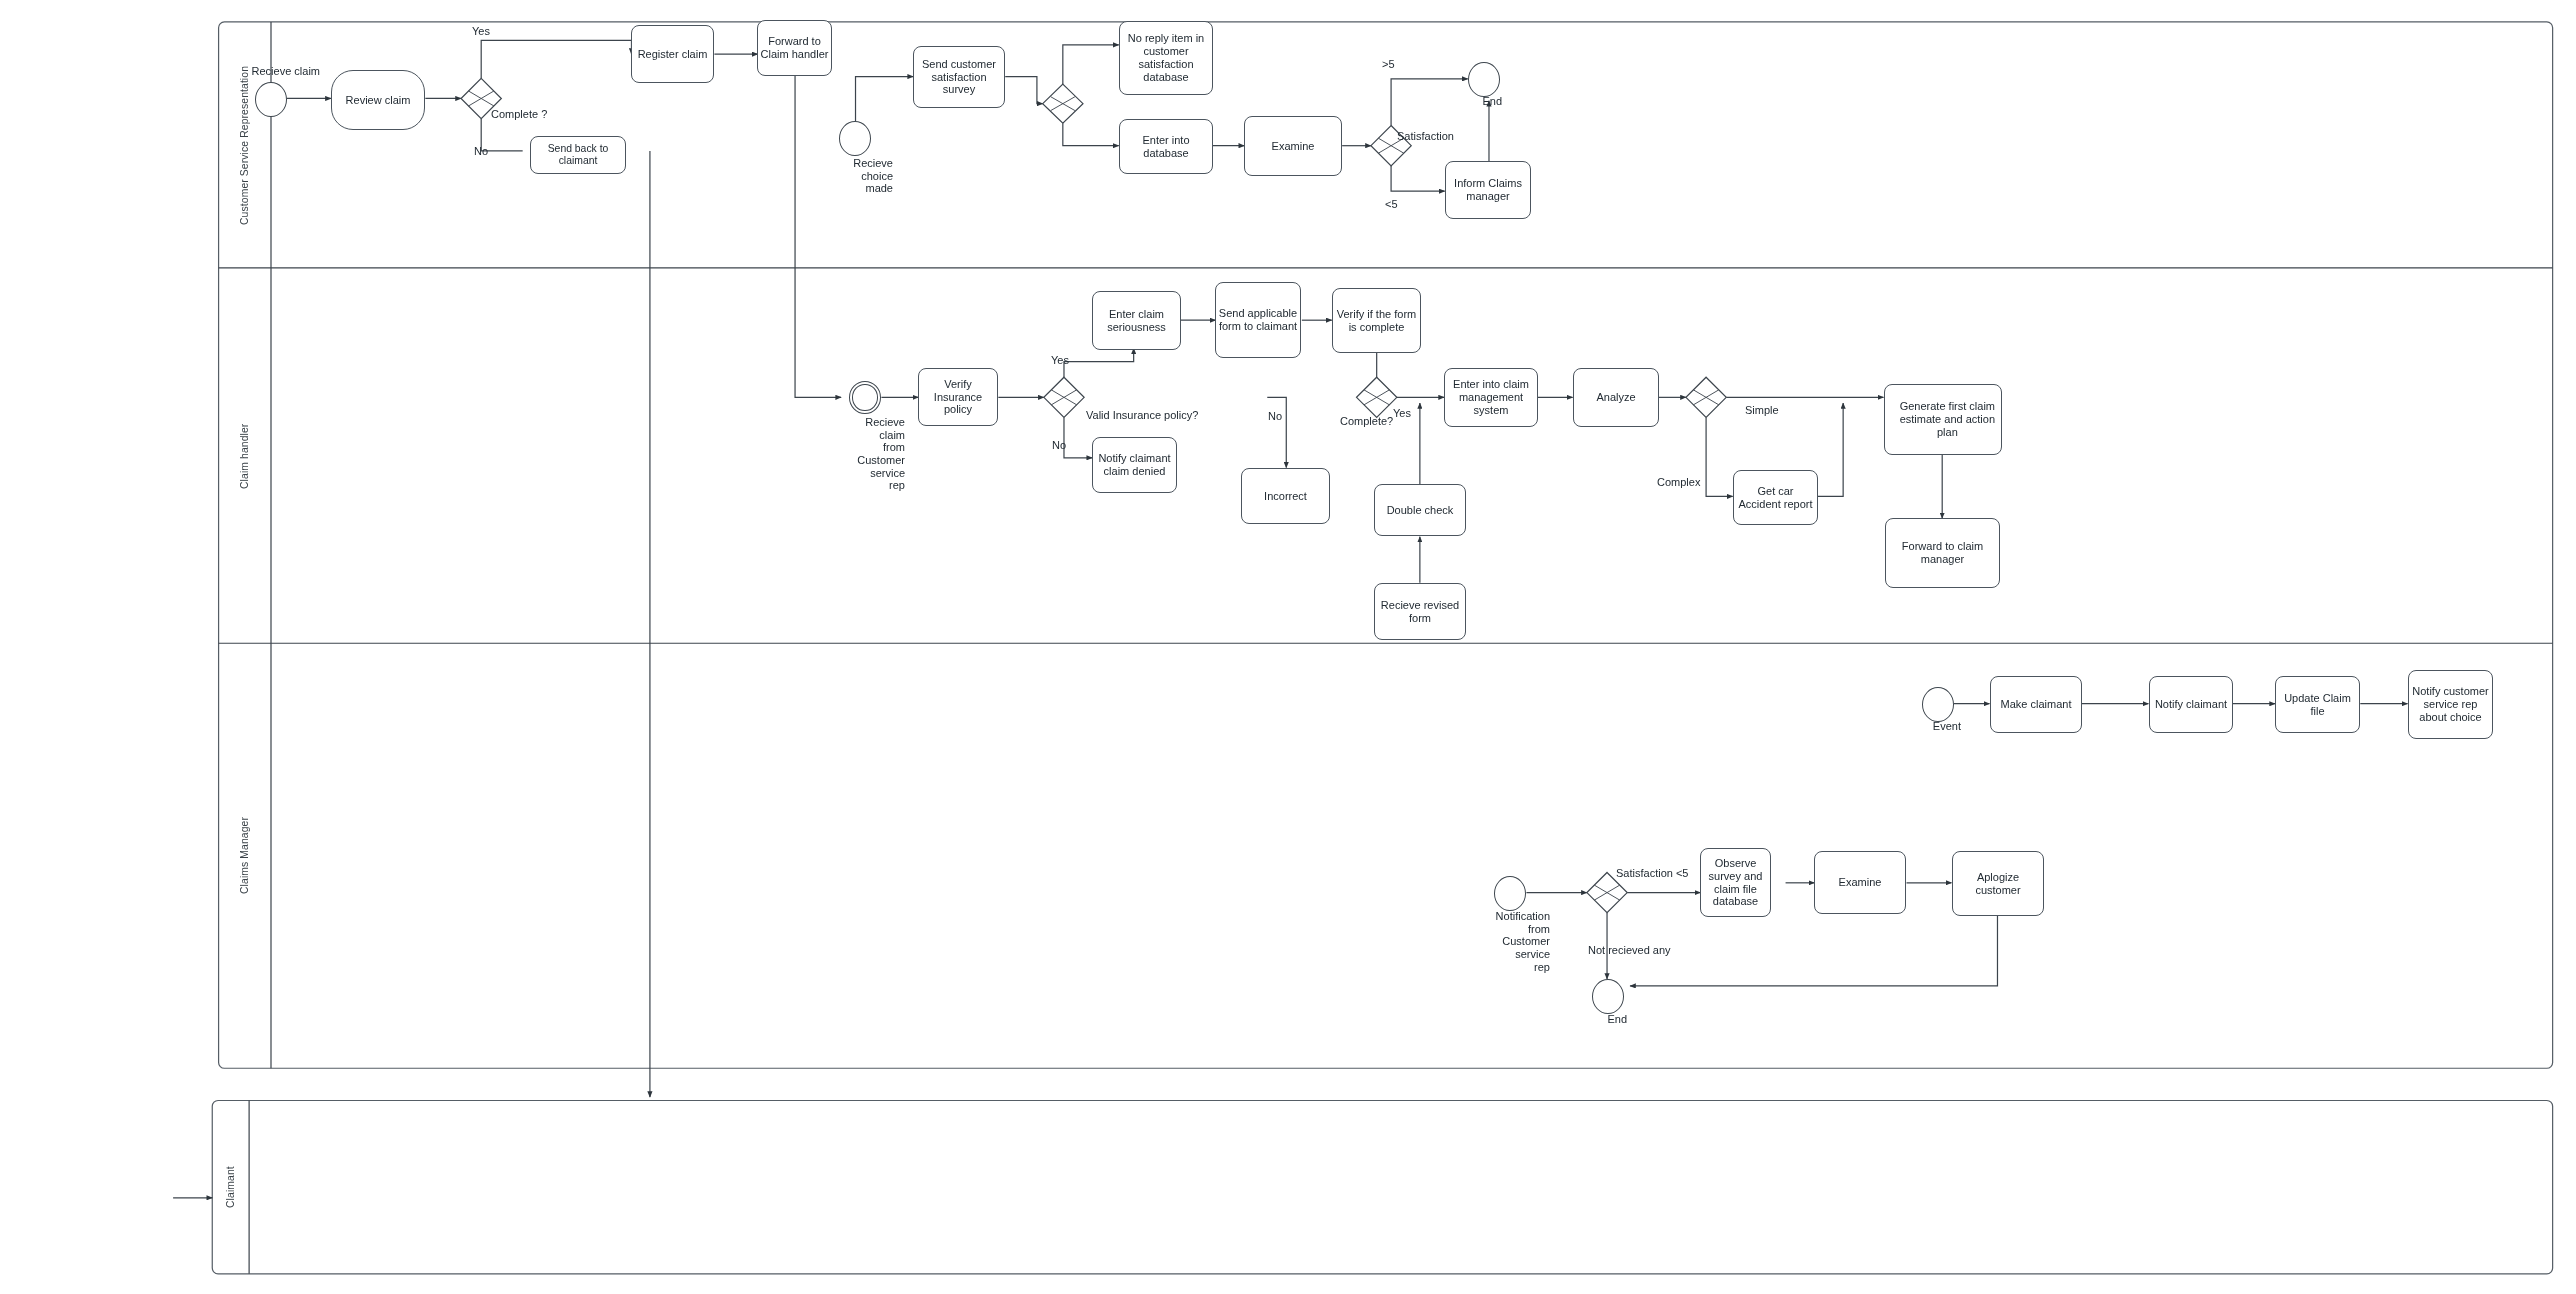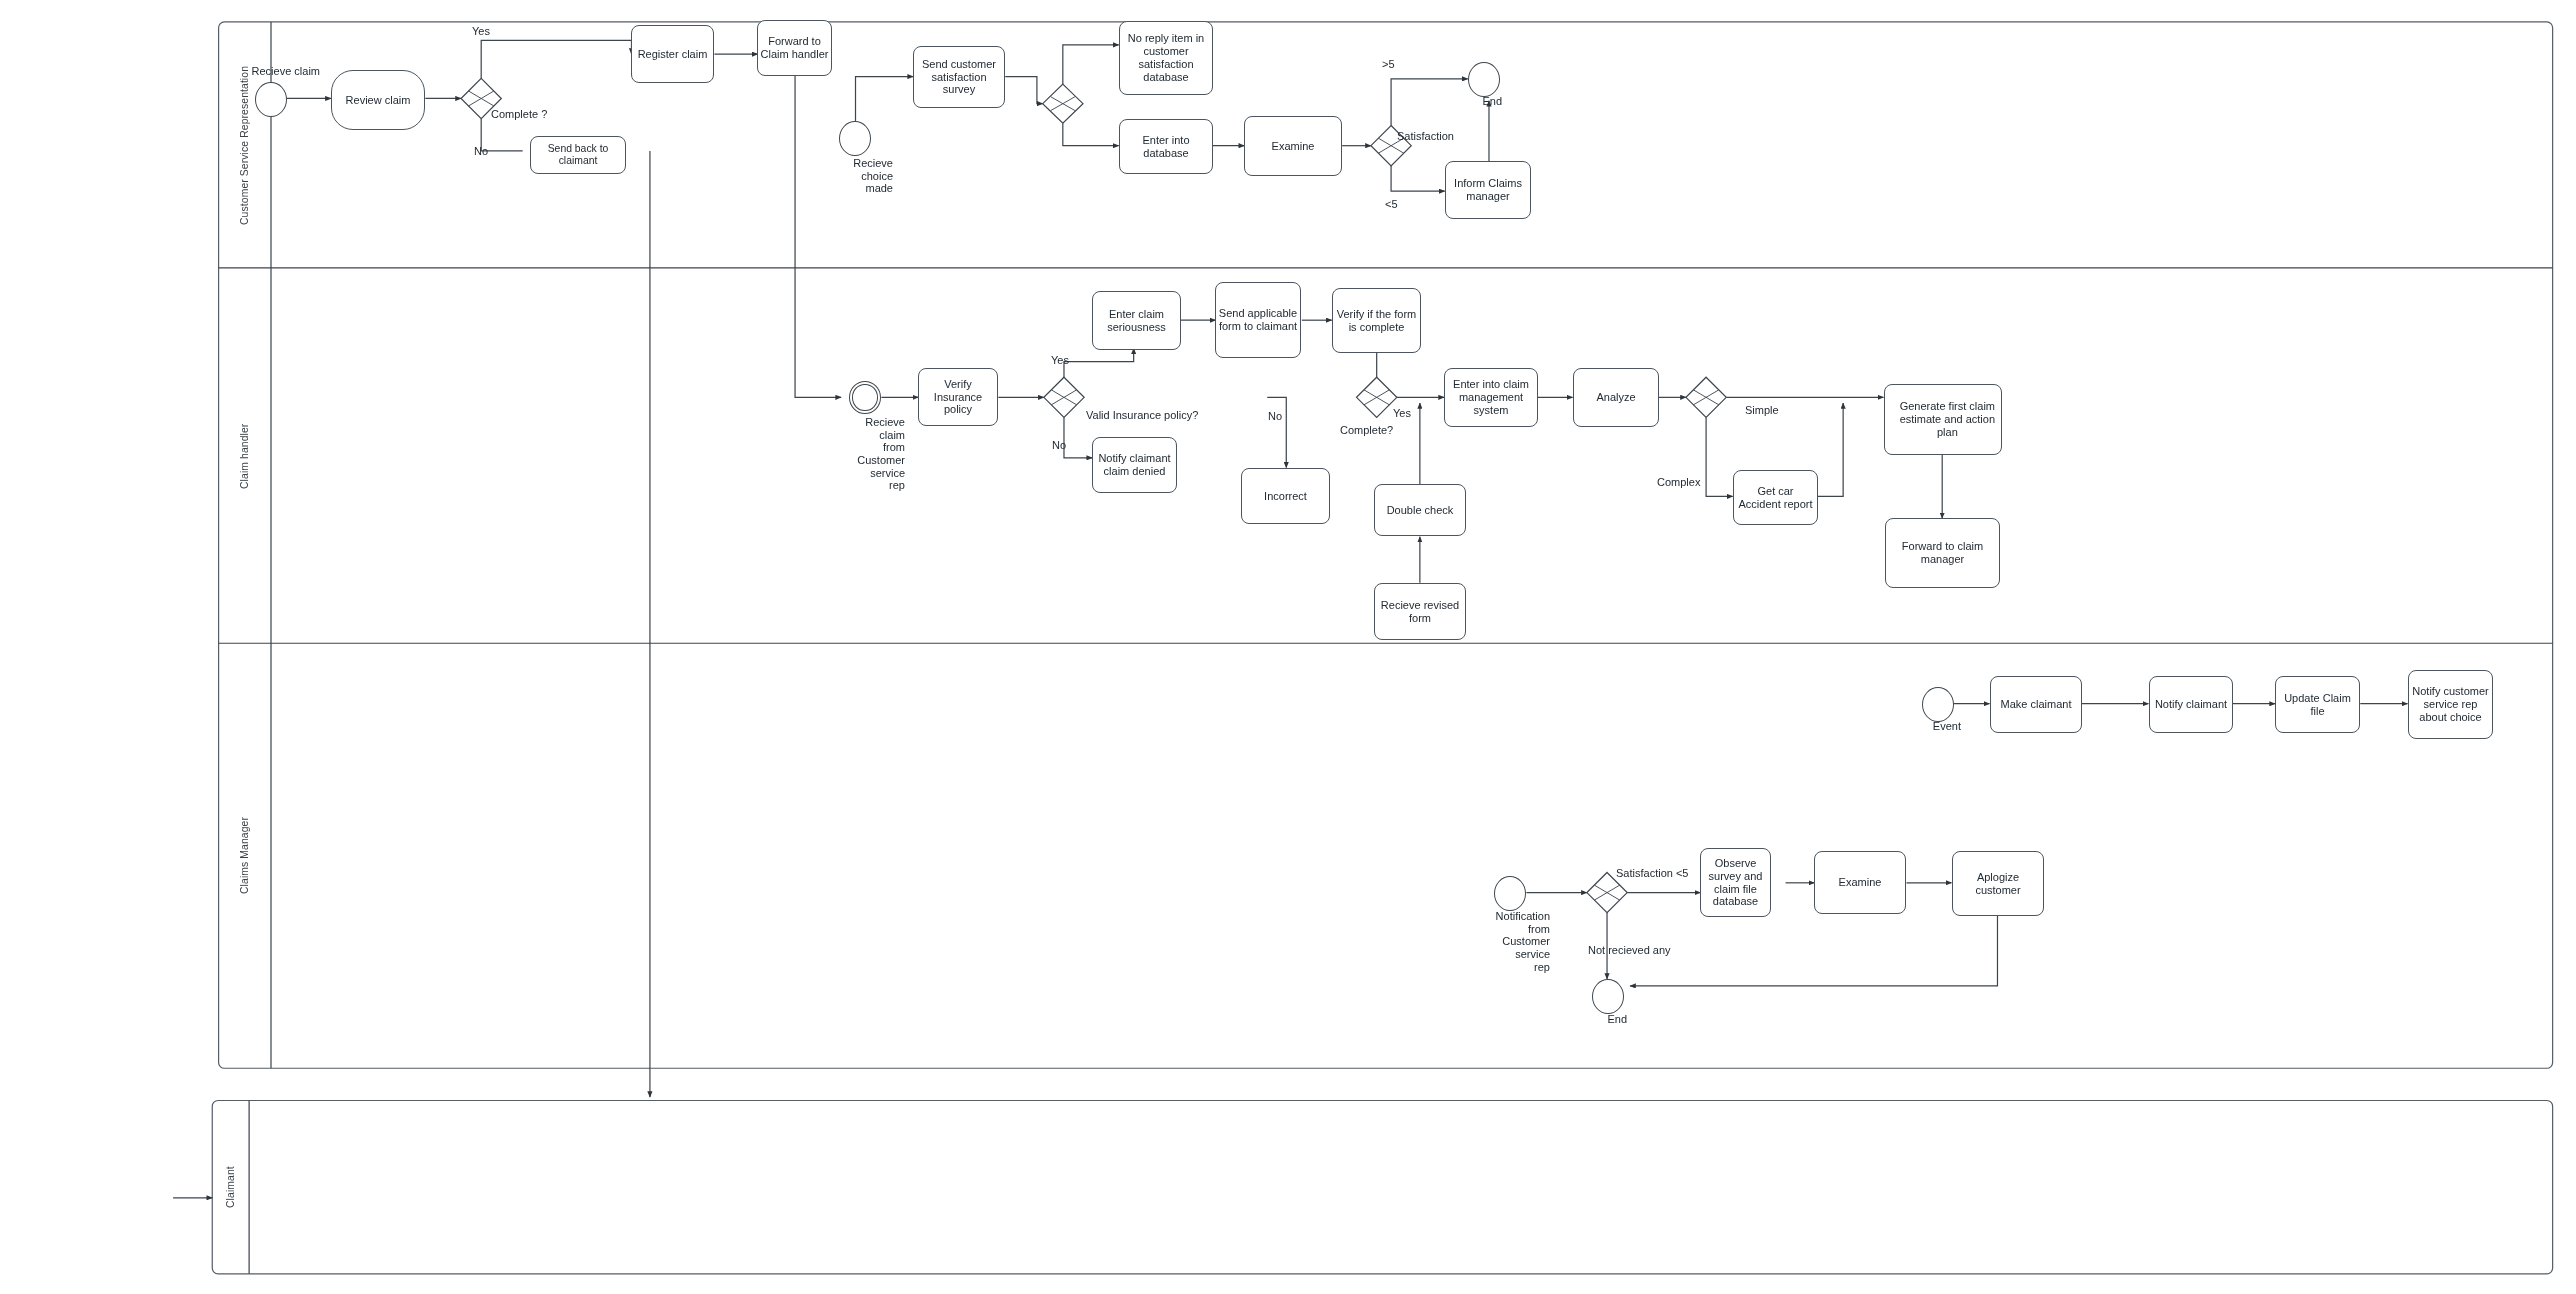--- a/index.html
+++ b/index.html
@@ -225,21 +225,21 @@
   <div class="node" style="left:1092px;top:291px;width:89px;height:59px;">Enter claim seriousness</div>
 
   <div class="node" style="left:1215px;top:282px;width:86px;height:76px;">Send applicable form to claimant</div>
 
   <div class="node" style="left:1332px;top:288px;width:89px;height:65px;">Verify if the form is complete</div>
 
   <div class="node" style="left:1092px;top:437px;width:85px;height:56px;">Notify claimant claim denied</div>
 
   <div class="edge-label" style="left:1268px;top:410px;">No</div>
   <div class="edge-label" style="left:1393px;top:407px;">Yes</div>
-  <div class="edge-label" style="left:1340px;top:424px;">Complete?</div>
+  <div class="edge-label" style="left:1340px;top:415px;">Complete?</div>
 
   <div class="node" style="left:1241px;top:468px;width:89px;height:56px;">Incorrect</div>
 
   <div class="node" style="left:1374px;top:484px;width:92px;height:52px;">Double check</div>
 
   <div class="node" style="left:1374px;top:583px;width:92px;height:57px;">Recieve revised form</div>
 
   <div class="node" style="left:1444px;top:368px;width:94px;height:59px;">Enter into claim management system</div>
 
   <div class="node" style="left:1573px;top:368px;width:86px;height:59px;">Analyze</div>

